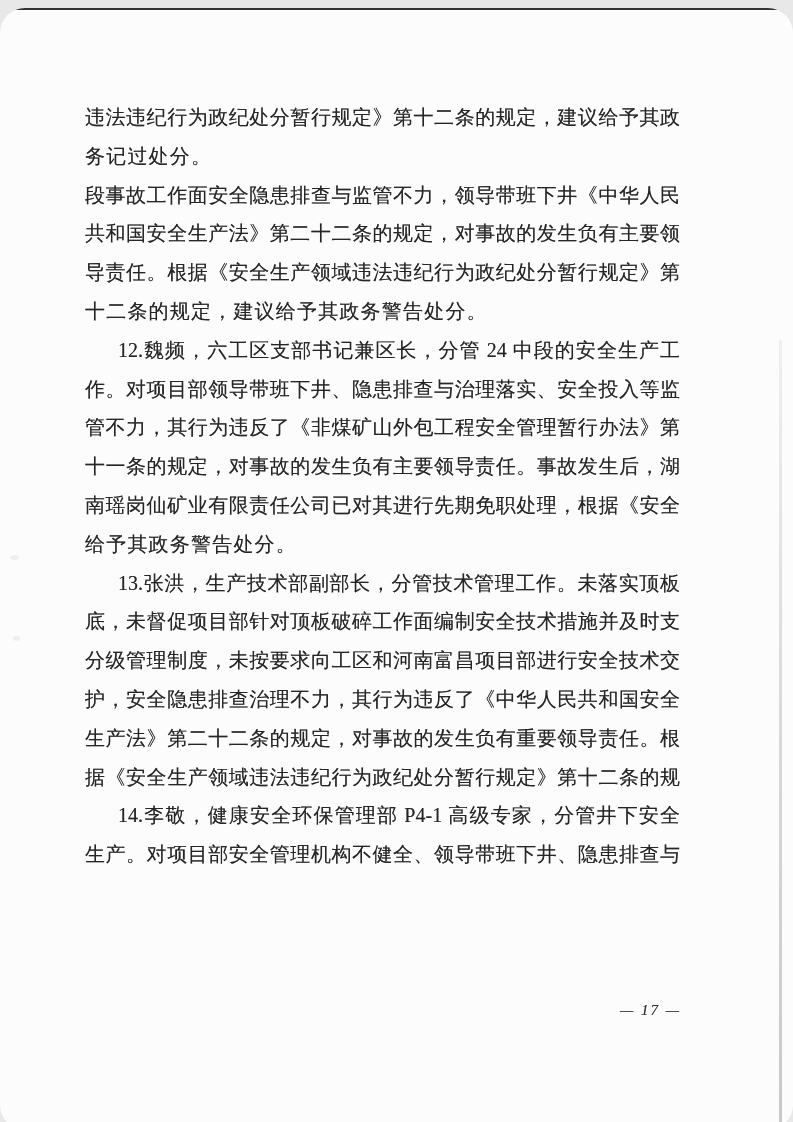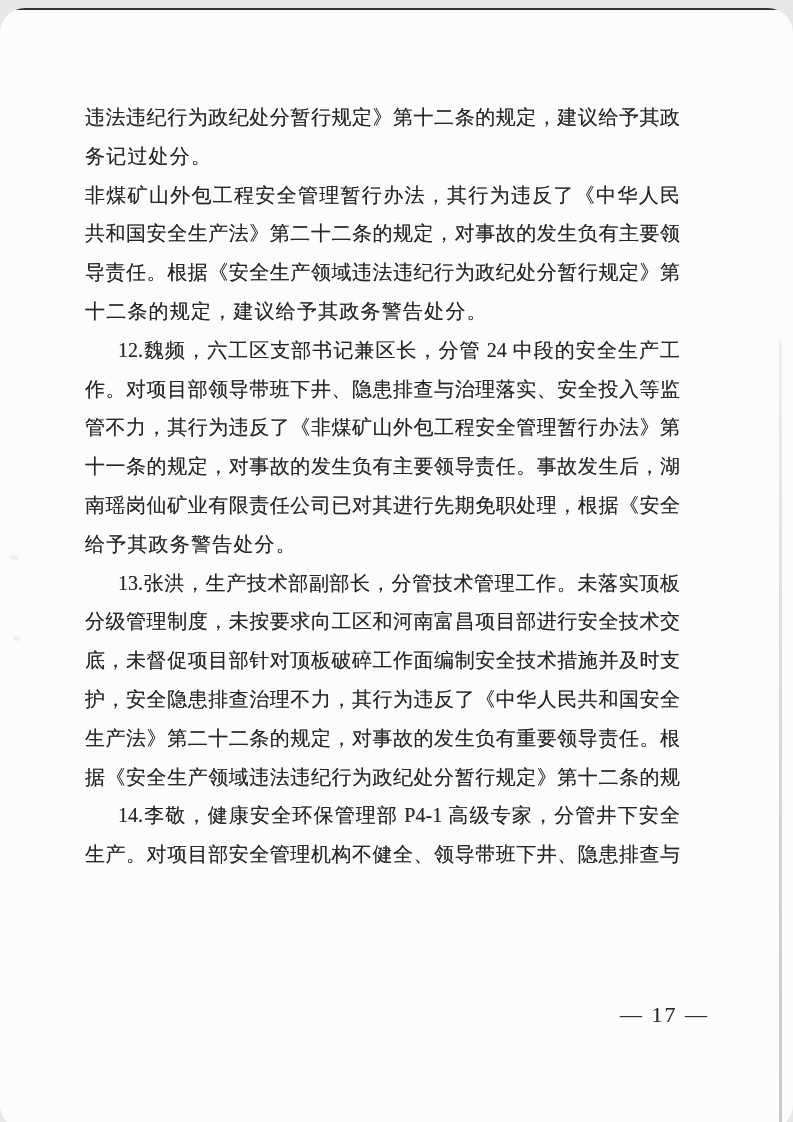--- a/index.html
+++ b/index.html
@@ -80,54 +80,55 @@
     text-align-last: justify;
     text-justify: inter-character;
   }
   .line.indent {
     padding-left: 33px;
   }
   .page-number {
     position: absolute;
     left: 620px;
     top: 994px;
-    font-size: 22px;
+    font-size: 15px;
     letter-spacing: 2px;
     color: #2c2c2c;
     text-shadow: 0 0 0.5px rgba(40,40,40,0.5);
+    font-style: italic;
   }
 </style>
 </head>
 <body>
 
 <div class="page">
 
   <div class="top-edge-line"></div>
   <div class="right-edge-shadow"></div>
   <div class="bottom-edge-smudge"></div>
   <div class="bottom-edge-smudge2"></div>
   <div class="margin-smudge" style="left:10px; top:547px;"></div>
   <div class="margin-smudge" style="left:13px; top:628px; width:7px;"></div>
 
   <div class="text-block">
       <div class="line flush">违法违纪行为政纪处分暂行规定》第十二条的规定，建议给予其政</div>
       <div class="line">务记过处分。</div>
-      <div class="line flush">非煤矿山外包工程安全管理暂行办法，其行为违反了《中华人民</div>
+      <div class="line flush">段事故工作面安全隐患排查与监管不力，领导带班下井《中华人民</div>
       <div class="line flush">共和国安全生产法》第二十二条的规定，对事故的发生负有主要领</div>
       <div class="line flush">导责任。根据《安全生产领域违法违纪行为政纪处分暂行规定》第</div>
       <div class="line">十二条的规定，建议给予其政务警告处分。</div>
       <div class="line indent flush">12.魏频，六工区支部书记兼区长，分管 24 中段的安全生产工</div>
       <div class="line flush">作。对项目部领导带班下井、隐患排查与治理落实、安全投入等监</div>
       <div class="line flush">管不力，其行为违反了《非煤矿山外包工程安全管理暂行办法》第</div>
       <div class="line flush">十一条的规定，对事故的发生负有主要领导责任。事故发生后，湖</div>
       <div class="line flush">南瑶岗仙矿业有限责任公司已对其进行先期免职处理，根据《安全</div>
       <div class="line">给予其政务警告处分。</div>
       <div class="line indent flush">13.张洪，生产技术部副部长，分管技术管理工作。未落实顶板</div>
+      <div class="line flush">底，未督促项目部针对顶板破碎工作面编制安全技术措施并及时支</div>
       <div class="line flush">分级管理制度，未按要求向工区和河南富昌项目部进行安全技术交</div>
-      <div class="line flush">底，未督促项目部针对顶板破碎工作面编制安全技术措施并及时支</div>
       <div class="line flush">护，安全隐患排查治理不力，其行为违反了《中华人民共和国安全</div>
       <div class="line flush">生产法》第二十二条的规定，对事故的发生负有重要领导责任。根</div>
       <div class="line flush">据《安全生产领域违法违纪行为政纪处分暂行规定》第十二条的规</div>
       <div class="line indent flush">14.李敬，健康安全环保管理部 P4-1 高级专家，分管井下安全</div>
       <div class="line flush">生产。对项目部安全管理机构不健全、领导带班下井、隐患排查与</div>
     </div>
 
   <div class="page-number">— 17 —</div>
 
 </div>

